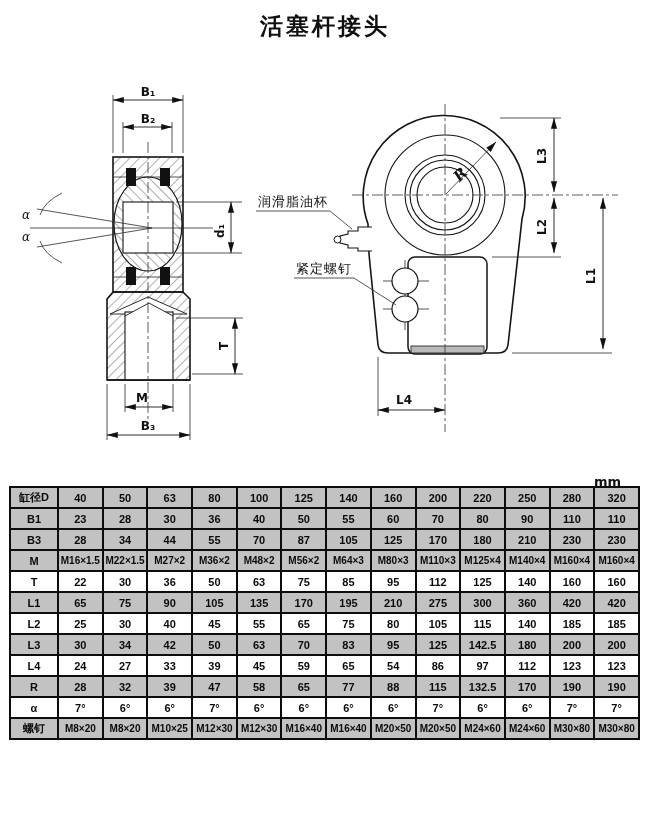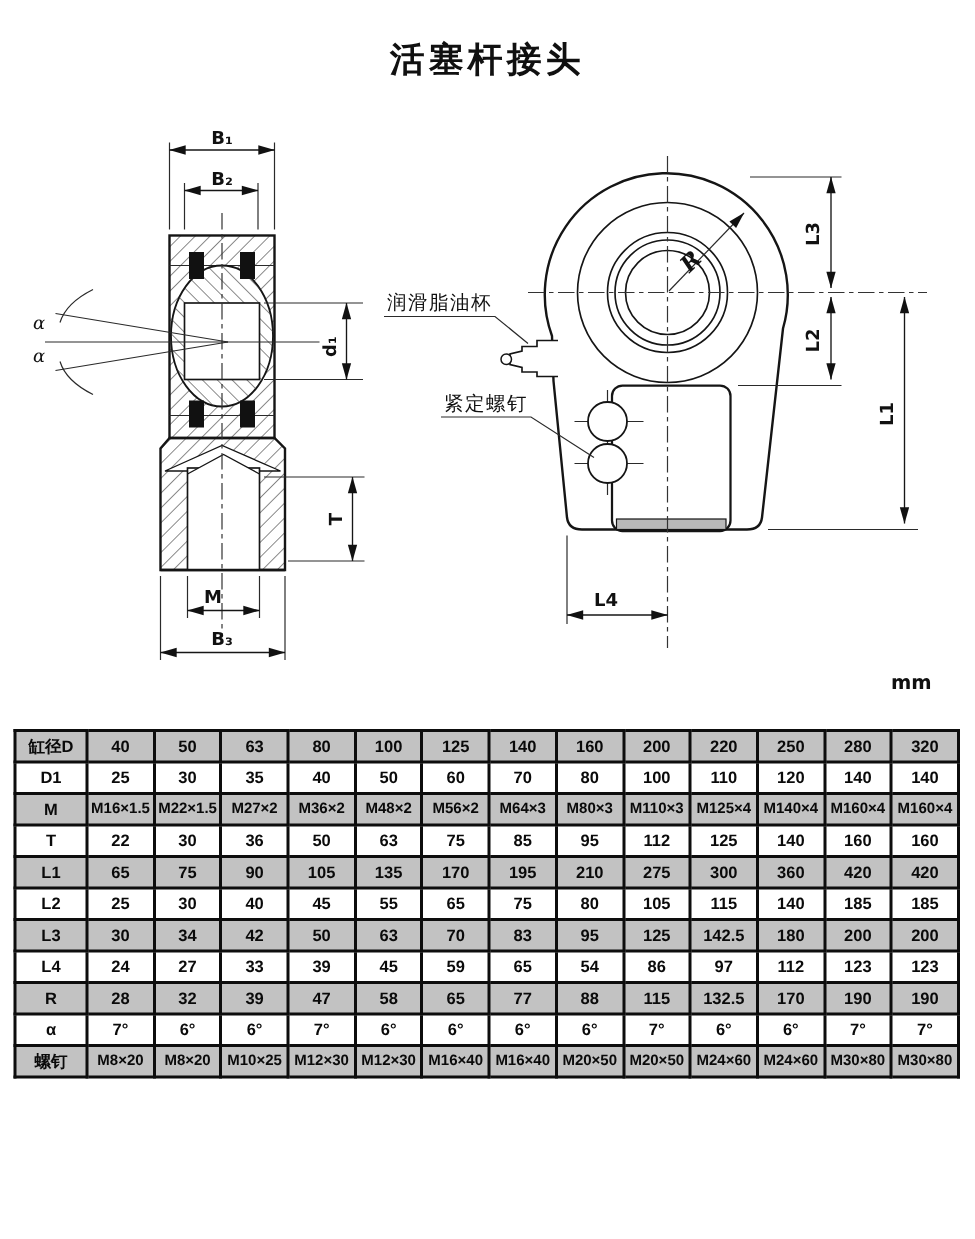--- a/index.html
+++ b/index.html
@@ -1,20 +1,20 @@
 <!DOCTYPE html>
 <html><head>
 <meta charset="utf-8">
 <style>
   html,body{margin:0;padding:0;background:#fff;}
   .sheet{position:relative;width:650px;height:826px;background:#fff;overflow:hidden;
          font-family:"Liberation Sans",sans-serif;color:#111;}
-  .title{position:absolute;left:0;top:24px;width:650px;text-align:center;margin:0;
+  .title{position:absolute;left:0;top:11px;width:650px;text-align:center;margin:0;
          font:bold 23px "Liberation Serif","DejaVu Serif",serif;letter-spacing:3px;color:#101010;}
-  .unit{position:absolute;left:594px;top:448px;font:bold 13px "DejaVu Sans",sans-serif;}
+  .unit{position:absolute;left:594px;top:474px;font:bold 13px "DejaVu Sans",sans-serif;}
   svg.draw{position:absolute;left:0;top:0;}
 
   
   .outline{stroke:#151515;stroke-width:1.6;fill:#fff;}
   .mid{stroke:#151515;stroke-width:1.1;fill:none;}
   .thin{stroke:#2a2a2a;stroke-width:0.8;fill:none;}
   .dim{stroke:#161616;stroke-width:0.9;fill:none;}
   .cl{stroke:#333;stroke-width:0.8;stroke-dasharray:11 3 3 3;fill:none;}
   .dlab{font:bold 12px "DejaVu Sans",sans-serif;fill:#111;}
   .dlab-i{font:italic 12px "DejaVu Serif",serif;fill:#111;}
@@ -178,35 +178,51 @@
           <td>100</td>
           <td>125</td>
           <td>140</td>
           <td>160</td>
           <td>200</td>
           <td>220</td>
           <td>250</td>
           <td>280</td>
           <td>320</td>
         </tr>
-        <tr>
-          <th>D1</th>
-          <td>25</td>
+        <tr class="shaded">
+          <th>B1</th>
+          <td>23</td>
+          <td>28</td>
           <td>30</td>
-          <td>35</td>
+          <td>36</td>
           <td>40</td>
           <td>50</td>
+          <td>55</td>
           <td>60</td>
           <td>70</td>
           <td>80</td>
-          <td>100</td>
+          <td>90</td>
           <td>110</td>
-          <td>120</td>
-          <td>140</td>
-          <td>140</td>
+          <td>110</td>
+        </tr>
+        <tr class="shaded">
+          <th>B3</th>
+          <td>28</td>
+          <td>34</td>
+          <td>44</td>
+          <td>55</td>
+          <td>70</td>
+          <td>87</td>
+          <td>105</td>
+          <td>125</td>
+          <td>170</td>
+          <td>180</td>
+          <td>210</td>
+          <td>230</td>
+          <td>230</td>
         </tr>
         <tr class="shaded">
           <th>M</th>
           <td class="small">M16×1.5</td>
           <td class="small">M22×1.5</td>
           <td class="small">M27×2</td>
           <td class="small">M36×2</td>
           <td class="small">M48×2</td>
           <td class="small">M56×2</td>
           <td class="small">M64×3</td>

